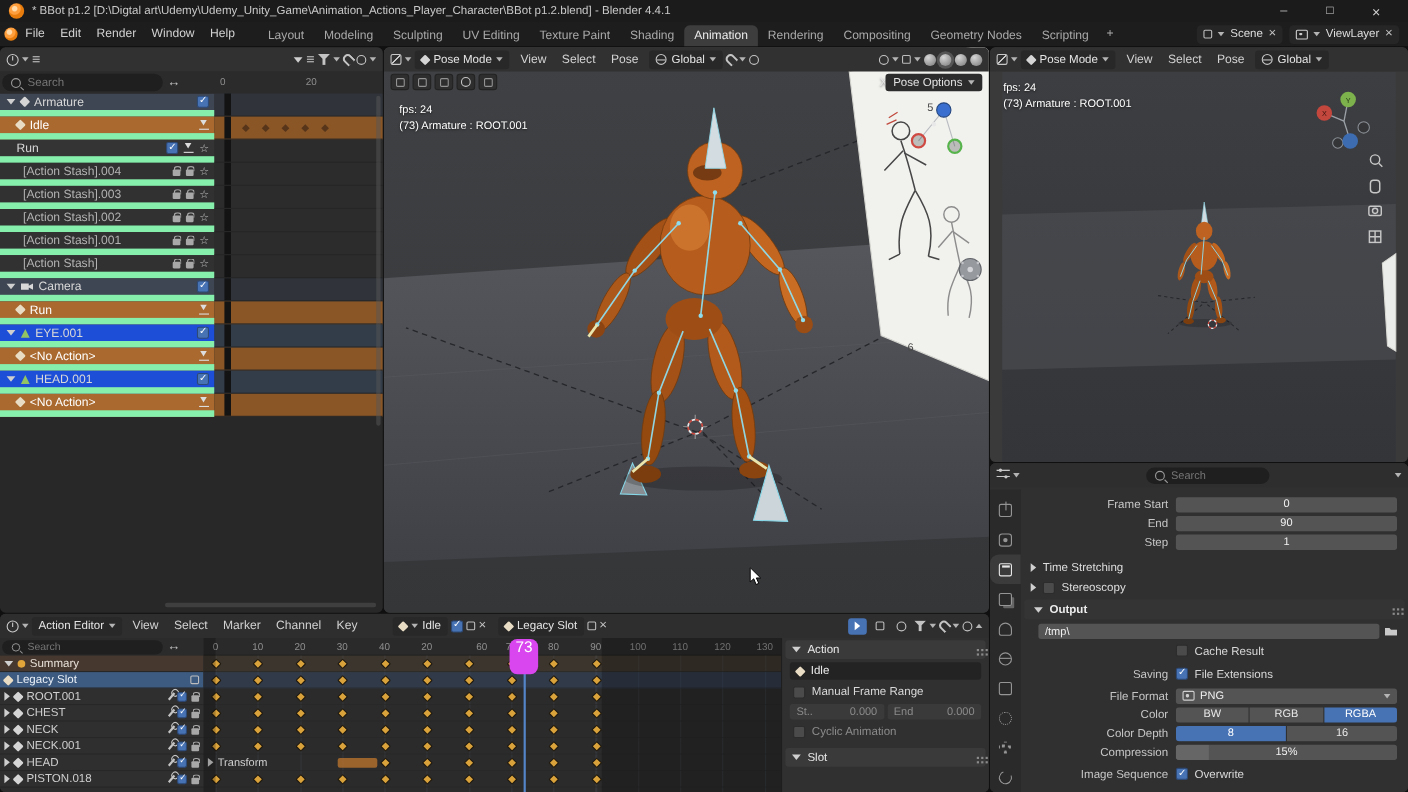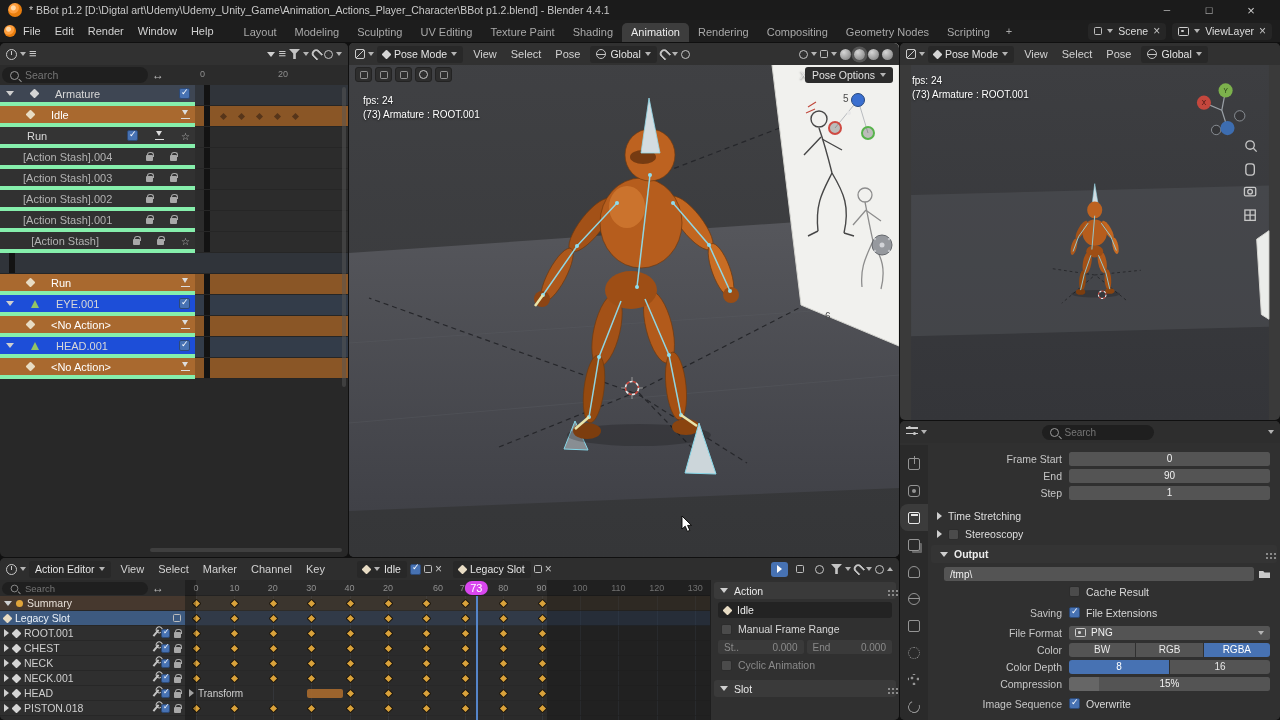--- a/index.html
+++ b/index.html
@@ -76,21 +76,21 @@
 .a-vp2{left:900px;top:43px;width:380px;height:377px;background:#3a3a3a}
 .a-pr{left:900px;top:421px;width:380px;height:299px;background:#303030}
 .a-act{left:0;top:558px;width:899px;height:162px;background:#2b2b2b}
 .ahdr{height:22px;background:#313131;display:flex;align-items:center;gap:3px;padding:0 6px;position:relative;z-index:5}
 
 .ds-srow{height:20px;display:flex;align-items:center;background:#2b2b2b;position:relative;padding-left:2px;gap:4px}
 .search-box{display:flex;align-items:center;gap:6px;background:#1f1f1f;border-radius:10px;height:16px;padding:0 8px;color:#8a8a8a}
 .search-box input{background:transparent;border:none;outline:none;color:#bdbdbd;font-size:10.5px;width:90px;font-family:"Liberation Sans",sans-serif}
 .ds-rlab{position:absolute;top:4px;font-size:9px;color:#8f8f8f}
 .ds-row{height:21px;display:flex;font-size:11px}
-.ds-name{flex:0 0 195px;display:flex;align-items:center;gap:17px;padding:0 5px 0 6px;background:#383838;border-bottom:4px solid #86efac;overflow:hidden;white-space:nowrap}
+.ds-name{flex:0 0 195px;display:flex;align-items:center;gap:5px;padding:0 5px 0 6px;background:#383838;border-bottom:6px solid #86efac;overflow:hidden;white-space:nowrap}
 .ds-keys{flex:1;background:#2c2c2c;border-bottom:1px solid #262626;position:relative}
 .ds-keys::before{content:"";position:absolute;left:9px;top:0;bottom:0;width:6px;background:#131313}
 .ind4{width:4px}.ind8{width:10px}
 .k-object .ds-name{background:#3e4653}.k-object .ds-keys{background:#30343a}
 .k-objectsel .ds-name{background:#1d4ed8}.k-objectsel .ds-keys{background:#333c49}
 .k-action .ds-name{background:#a9692f;color:#fff}.k-action .ds-keys{background:#8a5626}
 .k-actionrow .ds-name{background:#343434}
 .k-stash .ds-name{background:#313131;color:#b2b2b2}
 .ds-dot{position:absolute;top:8px;width:5px;height:5px;transform:rotate(45deg);background:#56351a}
 .vsb{position:absolute;right:2px;top:44px;width:4px;height:300px;background:#555;opacity:.5;border-radius:2px}
@@ -141,21 +141,21 @@
 
 .act-body{position:absolute;left:0;top:22px;right:0;bottom:0}
 .act-srow{position:absolute;left:0;top:0;width:185px;height:16px;background:#2b2b2b;display:flex;align-items:center;gap:4px;padding-left:2px}
 #act-channels{position:absolute;left:0;top:16px;width:185px;bottom:0;background:#2d2d2d}
 .act-chan{height:15px;display:flex;align-items:center;gap:4px;padding:0 4px;font-size:10.5px;color:#cfcfcf;background:#2f2f2f;border-bottom:1px solid #272727;white-space:nowrap;overflow:hidden}
 .c-summary{background:#46382e;color:#e6dfd8}
 .c-slot{background:#3d5a80;color:#eaf1f8}
 .act-keys{position:absolute;left:185px;top:0;width:525px;bottom:0;background:#2b2b2b;overflow:hidden}
 #act-ruler{position:absolute;left:0;top:0;right:0;height:16px;background:#2a2a2a;border-bottom:1px solid #222}
 .rnum{position:absolute;top:3px;transform:translateX(-50%);font-size:9px;color:#8f8f8f}
-.fbadge{position:absolute;top:1px;transform:translateX(-50%);background:#d946ef;color:#fff;font-size:11px;padding:0 5px;height:14px;line-height:14px;border-radius:7px;z-index:3}
+.fbadge{position:absolute;top:1px;transform:translateX(-50%);background:#d946ef;color:#fff;font-size:14px;padding:0 5px;height:32px;line-height:14px;border-radius:7px;z-index:3}
 #act-keyrows{position:absolute;left:0;top:16px;right:0;bottom:0;background-image:repeating-linear-gradient(90deg,#34363a 0 1px,transparent 1px 38.4px);background-position:11px 0}
 .key-row{height:15px;position:relative;border-bottom:1px solid rgba(38,38,38,.6)}
 .kr-summary{background:rgba(120,90,60,.22)}
 .kr-slot{background:rgba(71,114,179,.22)}
 .kd{position:absolute;top:4px;width:7px;height:7px;transform:rotate(45deg);background:#d9a23b;border:1px solid #201a10;border-radius:1px}
 .grp{position:absolute;left:4px;top:1.5px;display:flex;gap:4px;align-items:center;color:#cfcfcf;font-size:10px}
 .grp-bar{position:absolute;left:122px;top:2.5px;width:36px;height:9px;background:#a96a2e;border-radius:2px;opacity:.9}
 #act-playhead{position:absolute;top:16px;bottom:0;width:2px;background:#5585c9;z-index:2}
 #act-dim-after{position:absolute;top:0;bottom:0;right:0;background:rgba(0,0,0,.22)}
 .act-dim-pre{position:absolute;left:0;top:0;bottom:0;width:11px;background:rgba(0,0,0,.22)}
@@ -330,20 +330,27 @@
             <span class="ind8"></span>
             <span class="lbl">[Action Stash]</span>
             <span class="sp"></span>
             <span class="icx ic-lock"></span>
             <span class="icx ic-lock"></span>
             <span class="star"></span>
           </div>
           <div class="ds-keys"></div>
         </div>
         <div class="ds-row k-object">
+          <div class="ds-name">
+            <span class="ar-d"></span>
+            <span class="icx ic-camera"></span>
+            <span class="lbl">Camera</span>
+            <span class="sp"></span>
+            <span class="cb on"></span>
+          </div>
           <div class="ds-keys"></div>
         </div>
         <div class="ds-row k-action">
           <div class="ds-name">
             <span class="ind4"></span>
             <span class="icx ic-diam"></span>
             <span class="lbl">Run</span>
             <span class="sp"></span>
             <span class="icx ic-push"></span>
           </div>

